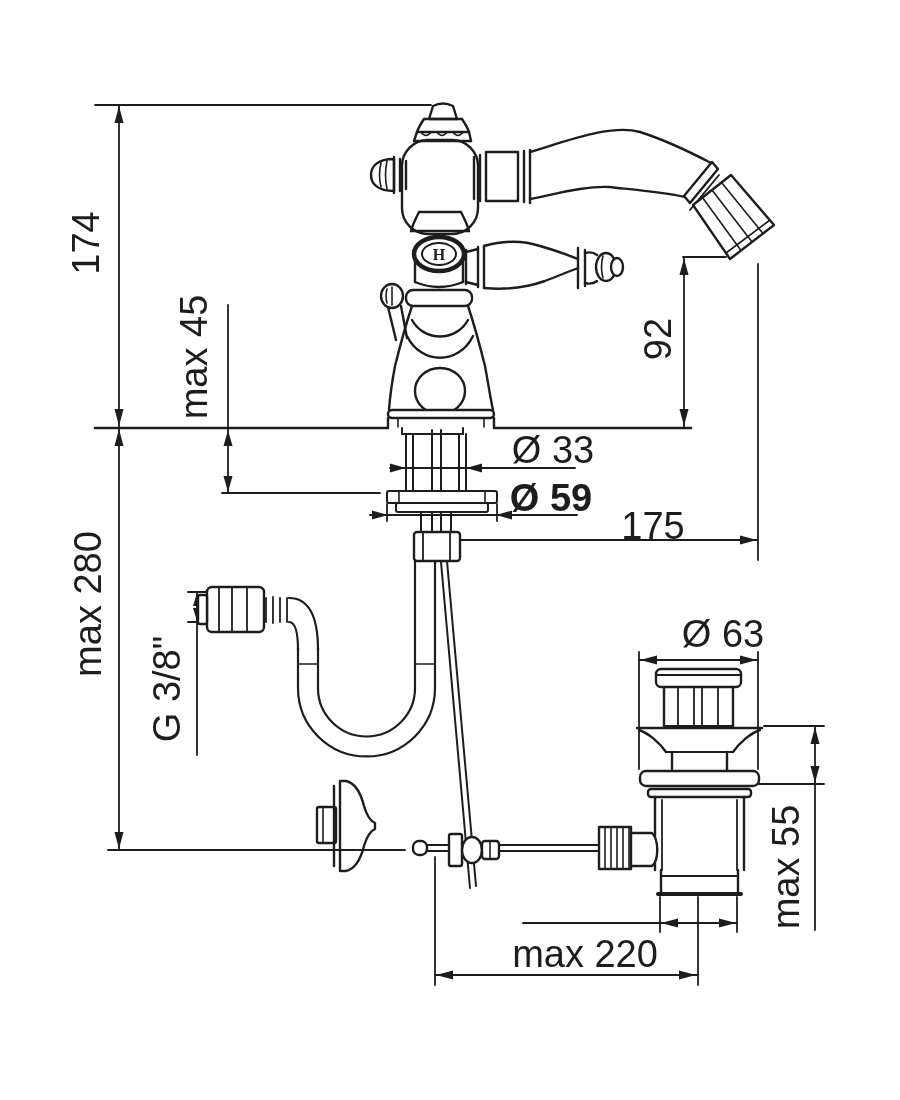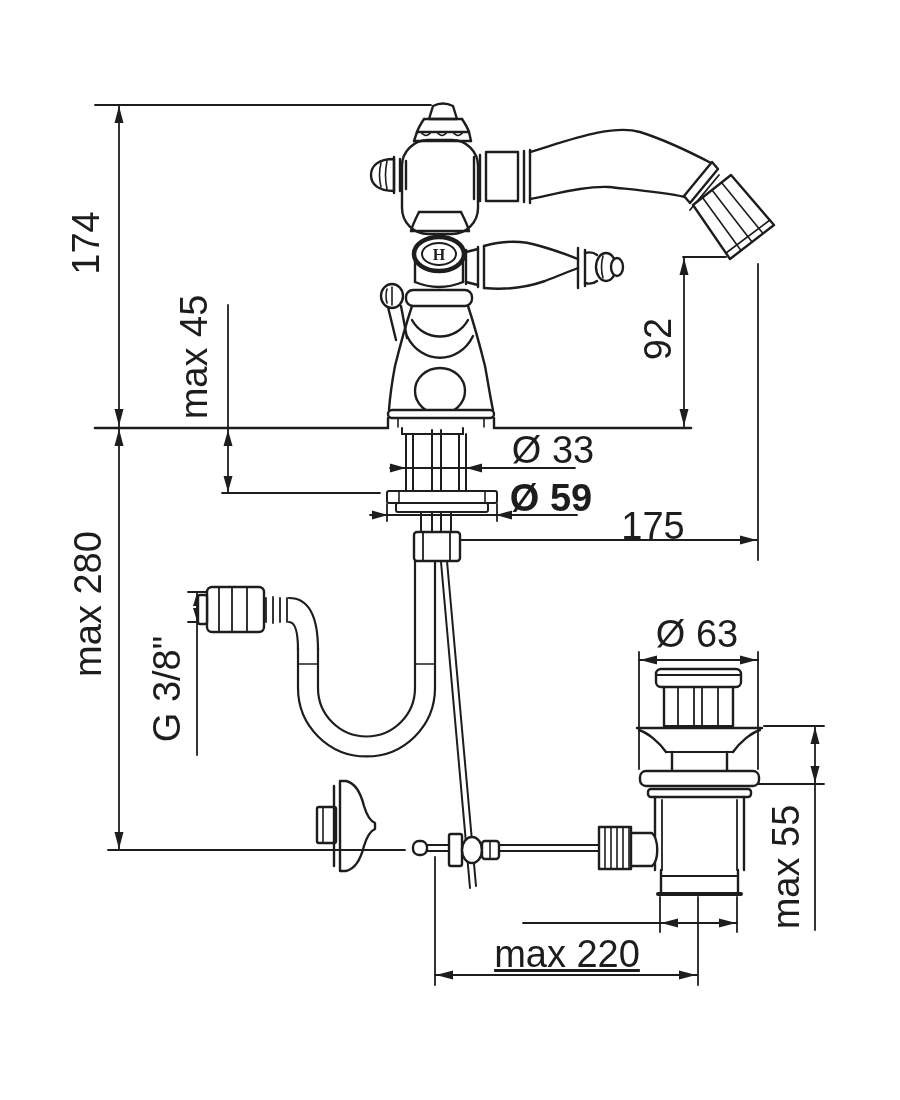--- a/index.html
+++ b/index.html
@@ -350,17 +350,17 @@
 </svg>
 
 <div class="dim-label rot" style="left:86px;  top:243px;">174</div>
 <div class="dim-label rot" style="left:194px; top:357px;">max 45</div>
 <div class="dim-label rot" style="left:658px; top:339px;">92</div>
 <div class="dim-label" style="left:553px; top:450px;">Ø 33</div>
 <div class="dim-label" style="left:551px; top:498px;font-weight:bold;">Ø 59</div>
 <div class="dim-label" style="left:653px; top:516px;margin-top:10px;">175</div>
 <div class="dim-label rot" style="left:88px;  top:604px;">max 280</div>
 <div class="dim-label rot" style="left:167px; top:689px;">G 3/8"</div>
-<div class="dim-label" style="left:697px; top:634px;">Ø 63</div>
+<div class="dim-label" style="left:723px; top:634px;">Ø 63</div>
 <div class="dim-label rot" style="left:786px; top:867px;">max 55</div>
-<div class="dim-label" style="left:567px; top:954px;text-decoration:underline;">max 220</div>
+<div class="dim-label" style="left:585px; top:954px;">max 220</div>
 
 </div>
 
 </body></html>

